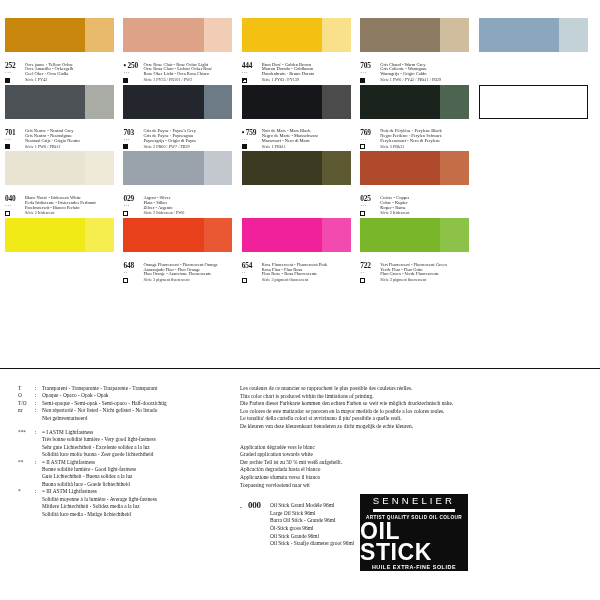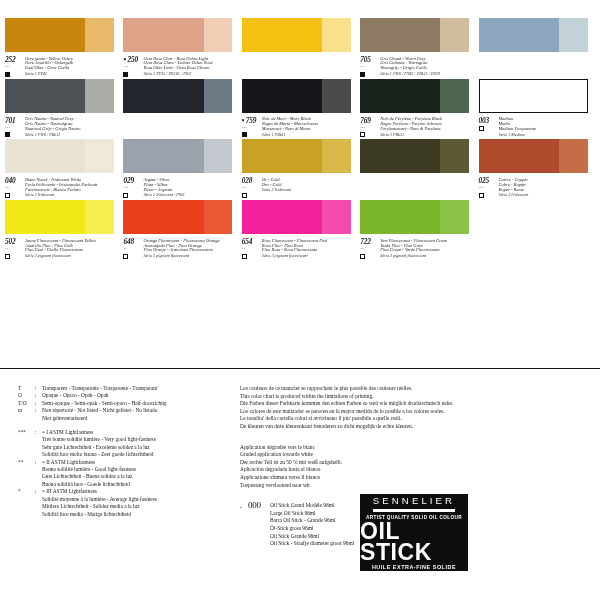--- a/index.html
+++ b/index.html
@@ -12,21 +12,21 @@
     overflow:hidden;
   }
   .chart-area{position:absolute;left:0;top:0;width:600px;height:300px;}
   .swatch-grid{position:absolute;left:5px;top:18px;width:592px;}
   .srow{display:flex;width:592px;margin-bottom:2px;}
   .scell{width:118.4px;padding-right:0px;box-sizing:border-box;}
   .chip{height:34px;width:109px;position:relative;overflow:hidden;}
   .chip .solid{position:absolute;left:0;top:0;bottom:0;width:74%;}
   .chip .fade{position:absolute;right:0;top:0;bottom:0;width:26.5%;}
   .chip.empty{border:1px solid #111;box-sizing:border-box;background:#fff;}
-  .meta{display:flex;margin-top:4px;font-style:italic;}
+  .meta{display:flex;margin-top:10px;}
   .mleft{width:20px;flex:0 0 20px;}
   .code{font-weight:bold;font-size:7.4px;line-height:8px;letter-spacing:-0.2px;}
   .stars{font-size:5.2px;line-height:5px;letter-spacing:0.4px;margin-top:1px;color:#222;}
   .opq{margin-top:1.5px;width:5px;height:5px;border:0.7px solid #111;box-sizing:border-box;}
   .opq.filled{background:#111;}
   .opq.half{background:linear-gradient(135deg,#111 50%,#fff 50%);}
   .opq.open{background:#fff;}
   .names{font-size:4.5px;line-height:4.9px;color:#1d1d1d;padding-top:0.5px;}
   .names .ln{white-space:nowrap;overflow:hidden;}
   .names .serie{font-size:4.2px;color:#333;margin-top:0.6px;}
@@ -38,21 +38,21 @@
   .lgsym{width:17px;flex:0 0 17px;}
   .lgcol{width:7px;flex:0 0 7px;}
   .lgtxt{flex:1;}
   .lgsub{margin-left:24px;}
   .lfblock{margin-top:7px;}
   .rightcol{position:absolute;left:240px;top:10px;width:352px;font-size:5.4px;line-height:7.6px;}
   .rc-para div{white-space:nowrap;}
   .rc-grad{margin-top:13px;}
   .prod{margin-top:13px;display:flex;}
   .prod-sym{width:8px;flex:0 0 8px;font-size:5px;padding-top:2px;}
-  .prod-code{font-weight:normal;font-size:9px;flex:0 0 22px;letter-spacing:-0.3px;}
+  .prod-code{font-weight:bold;font-size:9px;flex:0 0 22px;letter-spacing:-0.3px;}
   .prod-list{font-size:5.4px;line-height:7.6px;}
   .logo{position:absolute;left:360px;top:494px;width:108px;height:77px;background:#0d0d0d;
         display:flex;flex-direction:column;align-items:center;justify-content:center;
         font-family:"Liberation Sans", sans-serif;color:#fff;}
   .logo .brand{font-size:9.6px;letter-spacing:3.1px;font-weight:normal;}
   .logo .rule{width:82px;height:2.2px;background:#fff;margin:3px 0 3px 0;}
   .logo .sub1{font-size:4.7px;letter-spacing:0.35px;font-weight:bold;}
   .logo .big{font-size:23px;font-weight:bold;letter-spacing:0.6px;line-height:21px;margin-top:1px;}
   .logo .sub2{font-size:5.4px;letter-spacing:0.55px;font-weight:bold;margin-top:1px;}
 </style>
@@ -98,20 +98,33 @@
               <div class="ln">Rose Oker Licht - Ocra Rosa Chiaro</div>
               <div class="serie">Série 1   PY35 / PR101 / PW2</div>
             </div>
           </div>
         </div>
         <div class="scell">
           <div class="chip">
             <div class="solid" style="background: rgb(244, 192, 17);"></div>
             <div class="fade" style="background: linear-gradient(to right, rgb(249, 224, 138), rgb(249, 224, 138));"></div>
           </div>
+          <div class="meta">
+            <div class="mleft">
+              <div class="code">444</div>
+              <div class="stars">···</div>
+              <div class="opq half"></div>
+            </div>
+            <div class="names">
+              <div class="ln">Brun Doré - Golden Brown</div>
+              <div class="ln">Marron Dorado - Goldbraun</div>
+              <div class="ln">Doudenbruin - Bruno Dorato</div>
+              <div class="serie">Série 1   PY83 / PY139</div>
+            </div>
+          </div>
         </div>
         <div class="scell">
           <div class="chip">
             <div class="solid" style="background: rgb(140, 122, 99);"></div>
             <div class="fade" style="background: linear-gradient(to right, rgb(207, 189, 157), rgb(207, 189, 157));"></div>
           </div>
           <div class="meta">
             <div class="mleft">
               <div class="code">705</div>
               <div class="stars">···</div>
@@ -150,20 +163,33 @@
               <div class="ln">Neutraal Grijs - Grigio Neutro</div>
               <div class="serie">Série 1   PW6 / PBk11</div>
             </div>
           </div>
         </div>
         <div class="scell">
           <div class="chip">
             <div class="solid" style="background: rgb(35, 38, 45);"></div>
             <div class="fade" style="background: linear-gradient(to right, rgb(109, 123, 135), rgb(109, 123, 135));"></div>
           </div>
+          <div class="meta">
+            <div class="mleft">
+              <div class="code">703</div>
+              <div class="stars">···</div>
+              <div class="opq filled"></div>
+            </div>
+            <div class="names">
+              <div class="ln">Gris de Payne - Payne's Grey</div>
+              <div class="ln">Gris de Payne - Paynesgrau</div>
+              <div class="ln">Paynesgrijs - Grigio di Payne</div>
+              <div class="serie">Série 2   PB60 / PW7 / PB29</div>
+            </div>
+          </div>
         </div>
         <div class="scell">
           <div class="chip">
             <div class="solid" style="background: rgb(22, 23, 26);"></div>
             <div class="fade" style="background: linear-gradient(to right, rgb(74, 75, 74), rgb(74, 75, 74));"></div>
           </div>
           <div class="meta">
             <div class="mleft">
               <div class="code">• 759</div>
               <div class="stars">···</div>
@@ -191,33 +217,20 @@
             <div class="names">
               <div class="ln">Noir de Pérylène - Perylene Black</div>
               <div class="ln">Negro Perileno - Perylen Schwarz</div>
               <div class="ln">Peryleenzwart - Nero di Perylene</div>
               <div class="serie">Série 3   PBk31</div>
             </div>
           </div>
         </div>
         <div class="scell">
           <div class="chip empty"></div>
-          <div class="meta">
-            <div class="mleft">
-              <div class="code">003</div>
-              <div class="stars"></div>
-              <div class="opq open"></div>
-            </div>
-            <div class="names">
-              <div class="ln">Medium</div>
-              <div class="ln">Medio</div>
-              <div class="ln">Medium Trasparente</div>
-              <div class="serie">Série 1   Medium</div>
-            </div>
-          </div>
         </div>
       </div>
       <div class="srow">
         <div class="scell">
           <div class="chip">
             <div class="solid" style="background: rgb(232, 227, 210);"></div>
             <div class="fade" style="background: linear-gradient(to right, rgb(239, 233, 218), rgb(239, 233, 218));"></div>
           </div>
           <div class="meta">
             <div class="mleft">
@@ -247,38 +260,20 @@
             <div class="names">
               <div class="ln">Argent - Silver</div>
               <div class="ln">Plata - Silber</div>
               <div class="ln">Zilver - Argento</div>
               <div class="serie">Série 2   Iridescent / PW6</div>
             </div>
           </div>
         </div>
         <div class="scell">
           <div class="chip">
-            <div class="solid" style="background: rgb(200, 161, 37);"></div>
-            <div class="fade" style="background: linear-gradient(to right, rgb(217, 184, 74), rgb(217, 184, 74));"></div>
-          </div>
-          <div class="meta">
-            <div class="mleft">
-              <div class="code">028</div>
-              <div class="stars">···</div>
-              <div class="opq open"></div>
-            </div>
-            <div class="names">
-              <div class="ln">Or - Gold</div>
-              <div class="ln">Oro - Gold</div>
-              <div class="serie">Série 2   Iridescent</div>
-            </div>
-          </div>
-        </div>
-        <div class="scell">
-          <div class="chip">
             <div class="solid" style="background: rgb(60, 58, 33);"></div>
             <div class="fade" style="background: linear-gradient(to right, rgb(93, 90, 51), rgb(93, 90, 51));"></div>
           </div>
         </div>
         <div class="scell">
           <div class="chip">
             <div class="solid" style="background: rgb(176, 74, 44);"></div>
             <div class="fade" style="background: linear-gradient(to right, rgb(196, 109, 70), rgb(196, 109, 70));"></div>
           </div>
           <div class="meta">
@@ -294,33 +289,20 @@
               <div class="serie">Série 2   Iridescent</div>
             </div>
           </div>
         </div>
       </div>
       <div class="srow">
         <div class="scell">
           <div class="chip">
             <div class="solid" style="background: rgb(242, 234, 22);"></div>
             <div class="fade" style="background: linear-gradient(to right, rgb(245, 238, 78), rgb(245, 238, 78));"></div>
-          </div>
-          <div class="meta">
-            <div class="mleft">
-              <div class="code">502</div>
-              <div class="stars">··</div>
-              <div class="opq open"></div>
-            </div>
-            <div class="names">
-              <div class="ln">Jaune Fluorescent - Fluorescent Yellow</div>
-              <div class="ln">Amarillo Fluo - Fluo Gelb</div>
-              <div class="ln">Fluo Geel - Giallo Fluorescente</div>
-              <div class="serie">Série 3   pigment fluorescent</div>
-            </div>
           </div>
         </div>
         <div class="scell">
           <div class="chip">
             <div class="solid" style="background: rgb(232, 64, 26);"></div>
             <div class="fade" style="background: linear-gradient(to right, rgb(234, 87, 51), rgb(234, 87, 51));"></div>
           </div>
           <div class="meta">
             <div class="mleft">
               <div class="code">648</div>

